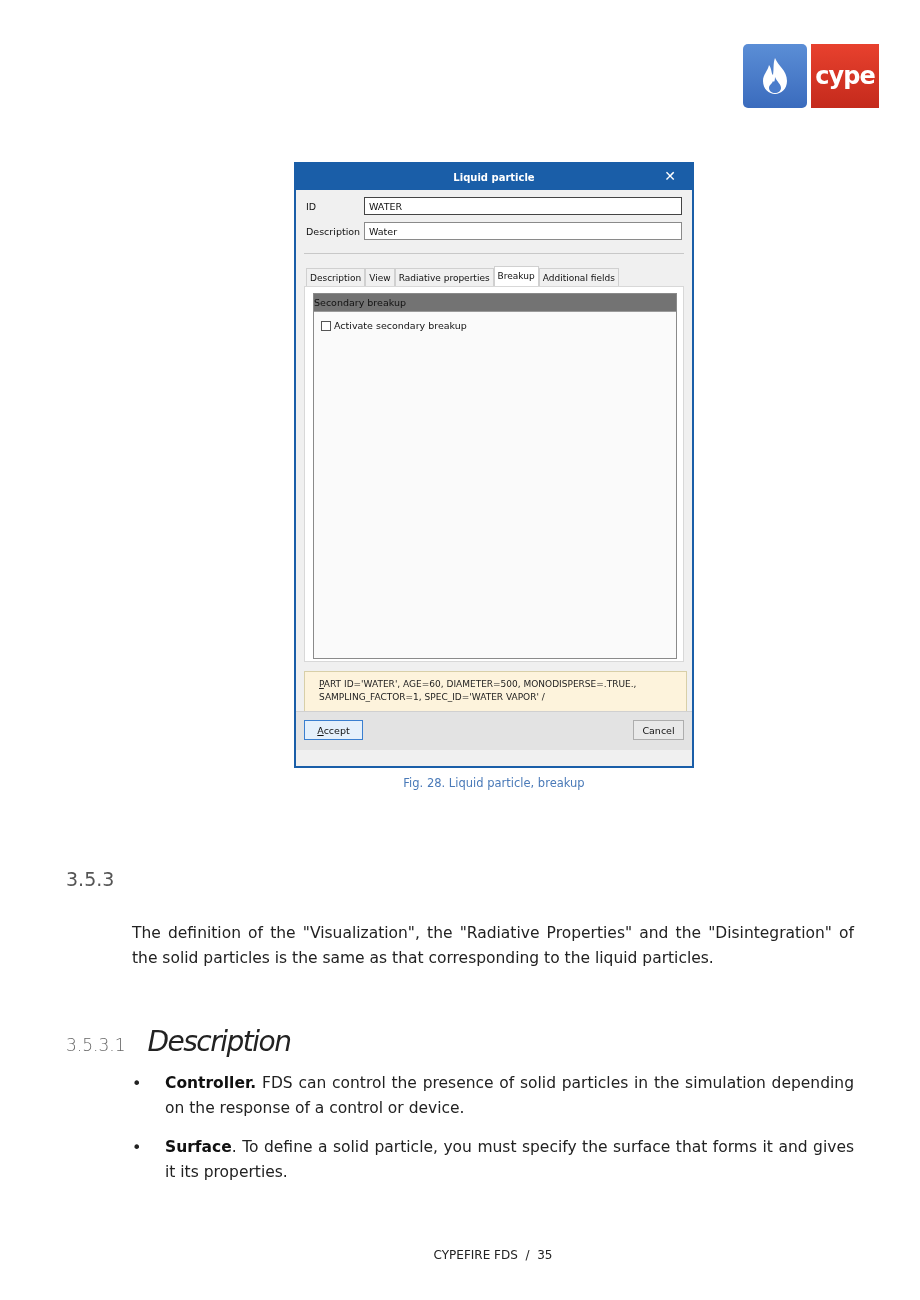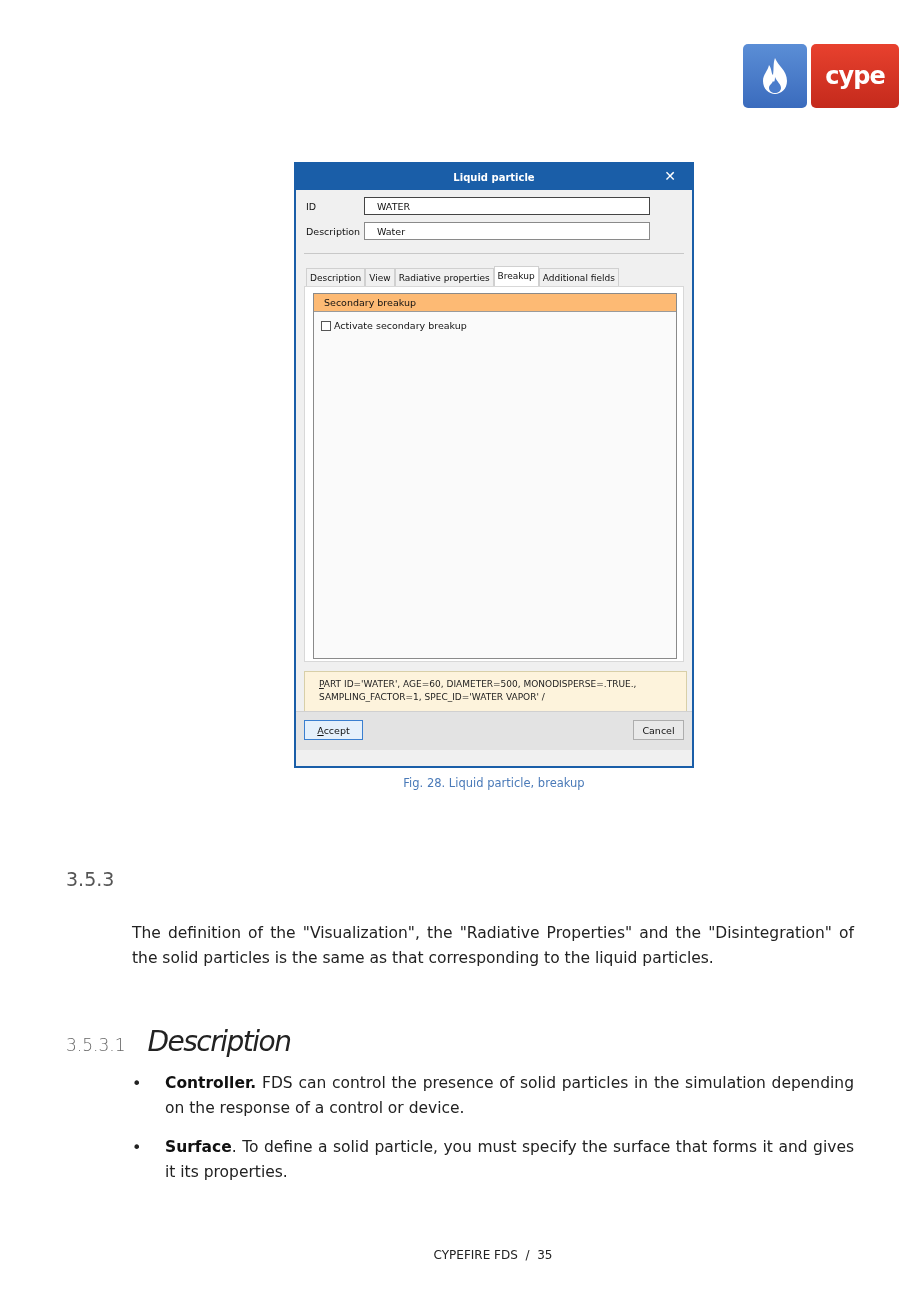--- a/index.html
+++ b/index.html
@@ -1,37 +1,37 @@
 <!DOCTYPE html>
 <html><head>
 <meta charset="utf-8">
 <style>
   html, body { margin:0; padding:0; }
   body { width:920px; height:1300px; background:#ffffff; position:relative; font-family:"DejaVu Sans", sans-serif; color:#222; overflow:hidden; }
 
   
   .logo { position:absolute; left:743px; top:44px; display:flex; gap:4px; }
   .logo-fire { width:64px; height:64px; border-radius:5px; background:linear-gradient(#5b8ed6,#3a6bbd); display:flex; align-items:center; justify-content:center; }
-  .logo-cype { width:88px; height:64px; border-radius:5px; background:linear-gradient(#e8412e,#c42a1c); display:flex; align-items:center; justify-content:center; color:#fff; font-family:"DejaVu Sans", sans-serif; font-weight:bold; font-size:24px; letter-spacing:-1px; }
+  .logo-cype { width:68px; height:64px; border-radius:0; background:linear-gradient(#e8412e,#c42a1c); display:flex; align-items:center; justify-content:center; color:#fff; font-family:"DejaVu Sans", sans-serif; font-weight:bold; font-size:24px; letter-spacing:-1px; }
 
   
   .dialog { position:absolute; left:294px; top:162px; width:400px; height:606px; background:#f0f0f0; border:2px solid #1a5ea8; box-sizing:border-box; font-family:"DejaVu Sans", sans-serif; font-size:9.5px; color:#111; }
   .titlebar { height:26px; background:#1a5ea8; color:#fff; position:relative; display:flex; align-items:center; justify-content:center; font-weight:bold; font-size:10px; }
   .close-btn { position:absolute; right:16px; top:4px; font-size:14px; color:#fff; cursor:pointer; }
   .field-row { position:absolute; left:10px; display:flex; align-items:center; }
   .field-label { width:58px; font-size:9.5px; }
-  .field-input { width:286px; height:18px; border:1px solid #8a8a8a; background:#fff; box-sizing:border-box; padding:2px 12px; font-size:9.5px; font-family:"DejaVu Sans", sans-serif; color:#111; }
+  .field-input { width:318px; height:18px; border:1px solid #8a8a8a; background:#fff; box-sizing:border-box; padding:2px 4px; font-size:9.5px; font-family:"DejaVu Sans", sans-serif; color:#111; }
   .field-input.focused { border:1px solid #444; }
   .separator { position:absolute; left:8px; right:8px; top:89px; border-top:1px solid #c8c8c8; }
   .tabs { position:absolute; left:10px; top:103px; display:flex; align-items:flex-end; height:20px; }
   .tab { padding:2px 3px; font-size:9px; border:1px solid #d0d0d0; border-bottom:none; background:#f0f0f0; margin-right:0; height:14px; line-height:14px; color:#111; cursor:pointer; }
   .tab.active { background:#fff; height:17px; border-color:#d0d0d0; position:relative; top:1px; }
   .tab-panel { position:absolute; left:8px; top:122px; width:380px; height:376px; background:#fff; border:1px solid #d8d8d8; box-sizing:border-box; }
   .group { position:absolute; left:8px; top:6px; width:364px; height:366px; border:1px solid #8a8a8a; box-sizing:border-box; background:#fafafa; }
-  .group-header { height:17px; background:#fdba74; border-bottom:1px solid #9a9a9a; padding-left:10px; line-height:17px; font-size:9.5px; }
+  .group-header { height:17px; background:#737373; border-bottom:1px solid #9a9a9a; padding-left:0; line-height:17px; font-size:9.5px; }
   .check-row { position:absolute; left:7px; top:26px; display:flex; align-items:center; gap:3px; cursor:pointer; }
   .checkbox { width:10px; height:10px; border:1px solid #555; background:#fff; box-sizing:border-box; }
   .code-box { position:absolute; left:8px; top:507px; width:383px; height:55px; background:#fdf3dc; border:1px solid #d8cfa8; box-sizing:border-box; padding:6px 14px; font-size:9px; line-height:13px; color:#222; }
   .footer { position:absolute; left:0; right:0; bottom:16px; height:38px; background:#e3e3e3; border-top:1px solid #d0d0d0; }
   .btn { position:absolute; top:8px; height:20px; box-sizing:border-box; border:1px solid #adadad; background:#e9e9e9; font-size:9.5px; font-family:"DejaVu Sans", sans-serif; color:#111; cursor:pointer; padding:0 8px; }
   .btn.accept { left:8px; width:59px; border:1px solid #3a7fd0; background:#e5f0fb; }
   .btn.cancel { right:8px; width:51px; }
   .u { text-decoration:underline; }
 
   .caption { position:absolute; left:294px; width:400px; top:776px; text-align:center; font-size:11.5px; color:#4a7ab8; font-family:"DejaVu Sans", sans-serif; }

